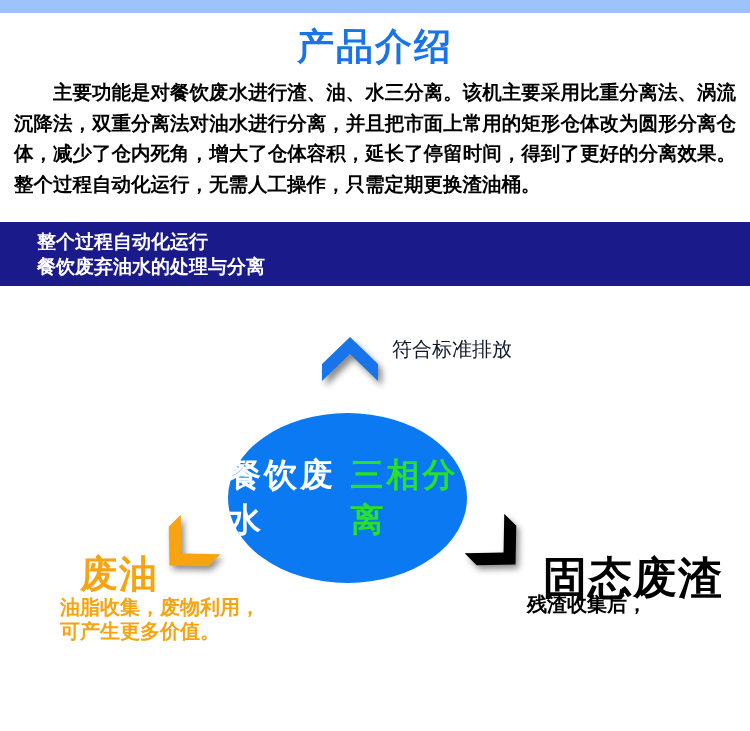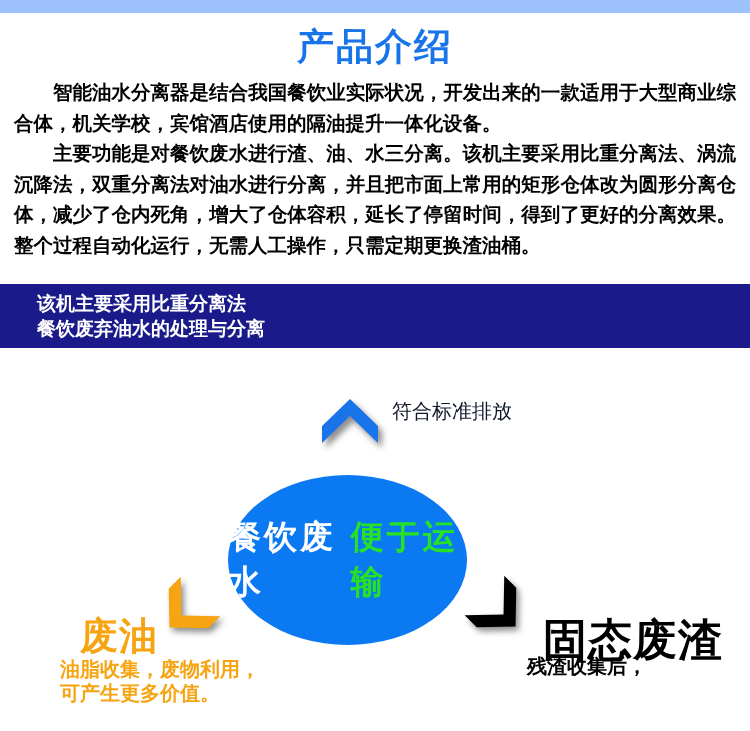--- a/index.html
+++ b/index.html
@@ -90,43 +90,42 @@
 </head>
 <body>
 
 <div class="page">
 
   <div class="top-bar"></div>
 
   <h1 class="title">产品介绍</h1>
 
   <div class="intro">
-    <p>智能油水分离器是结合我国餐饮业实际状况，开发出来的一款适用于大型商业综合体，机关学校，宾馆酒店使用的隔油提升一体化设备。</p>
     <p>主要功能是对餐饮废水进行渣、油、水三分离。该机主要采用比重分离法、涡流沉降法，双重分离法对油水进行分离，并且把市面上常用的矩形仓体改为圆形分离仓体，减少了仓内死角，增大了仓体容积，延长了停留时间，得到了更好的分离效果。整个过程自动化运行，无需人工操作，只需定期更换渣油桶。</p>
   </div>
 
   <div class="banner">
-    <div>该机主要采用比重分离法</div>
+    <div>整个过程自动化运行</div>
     <div>餐饮废弃油水的处理与分离</div>
   </div>
 
   <div class="diagram">
 
 
     <div class="ws-arrow">
       <svg width="56" height="44" viewBox="0 0 56 44">
         <polygon points="0,27 28,0 56,27 56,44 28,17 0,44" fill="#1874e8"></polygon>
       </svg>
     </div>
 
     <div class="ws-note">符合标准排放</div>
 
     <div class="ellipse">
       <div class="e1">餐饮废水</div>
-      <div class="e2">便于运输</div>
+      <div class="e2">三相分离</div>
     </div>
 
     <div class="arrow-wrap oil-arrow">
       <svg width="56" height="44" viewBox="0 0 56 44">
         <polygon points="0,27 28,0 56,27 56,44 28,17 0,44" fill="#f6a412"></polygon>
       </svg>
     </div>
 
     <div class="oil-label">废油</div>
 

